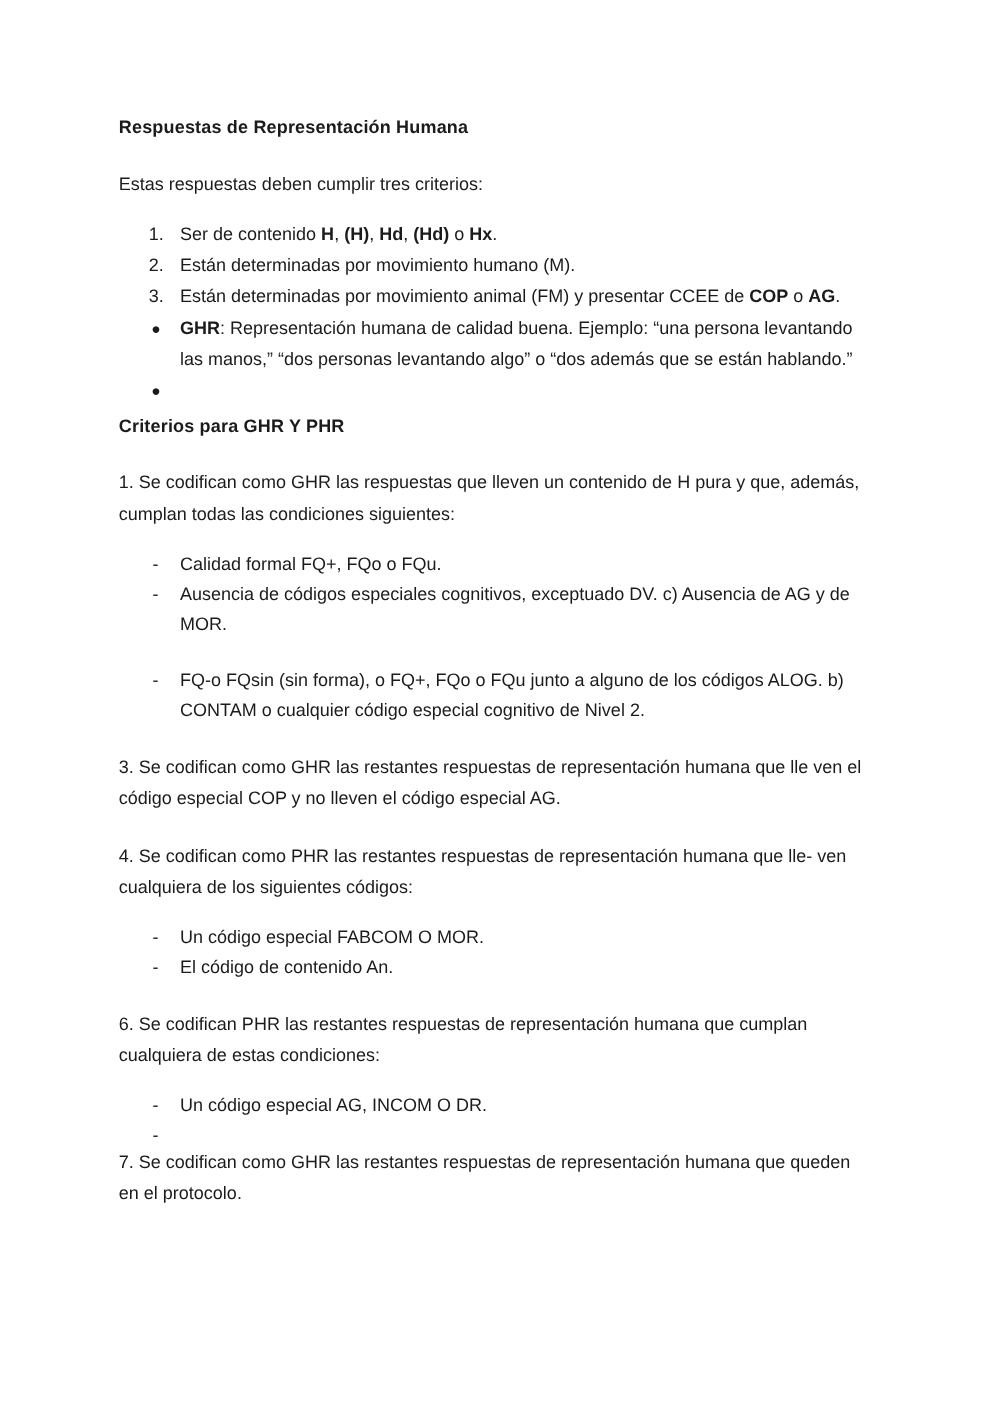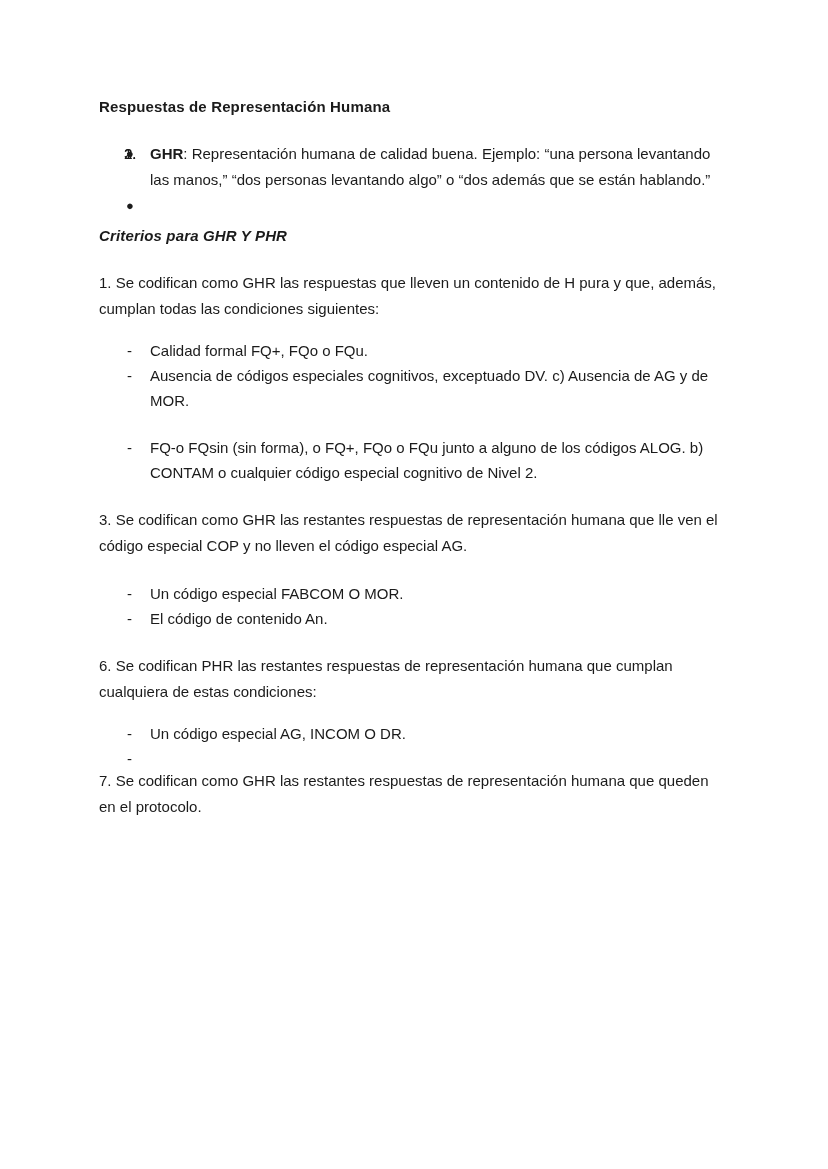--- a/index.html
+++ b/index.html
@@ -30,21 +30,20 @@
 
   h2.doc-heading {
     font-size: 15px;
     line-height: 21px;
     font-weight: bold;
     margin: 0 0 24px 0;
     letter-spacing: 0.01em;
   }
   h2.doc-heading.spaced-top {
     margin-top: 32px;
-    font-style: italic;
   }
 
   p.para {
     font-size: 15px;
     line-height: 26px;
     margin: 0 0 22px 0;
   }
   p.para.tight-before-list {
     margin-bottom: 16px;
   }
@@ -98,41 +97,43 @@
   b, strong { font-weight: bold; }
 </style>
 </head>
 <body>
 
 <div class="page">
   <div class="content">
 
     <h2 class="doc-heading">Respuestas de Representación Humana</h2>
 
+    <p class="para tight-before-list">Estas respuestas deben cumplir tres criterios:</p>
 
     <ol class="mixed-list" id="criteria-list">
-        <li class="numbered"><span class="marker">1.</span></li>
-        <li class="numbered"><span class="marker">2.</span></li>
-        <li class="numbered"><span class="marker">3.</span></li>
+        <li class="numbered"><span class="marker">1.</span><span><span>Ser de contenido </span><b>H</b><span>, </span><b>(H)</b><span>, </span><b>Hd</b><span>, </span><b>(Hd)</b><span> o </span><b>Hx</b><span>.</span></span></li>
+        <li class="numbered"><span class="marker">2.</span><span><span>Están determinadas por movimiento humano (M).</span></span></li>
+        <li class="numbered"><span class="marker">3.</span><span><span>Están determinadas por movimiento animal (FM) y presentar CCEE de </span><b>COP</b><span> o </span><b>AG</b><span>.</span></span></li>
         <li class="bullet"><span class="marker">●</span><span><b>GHR</b><span>: Representación humana de calidad buena. Ejemplo: “una persona levantando las manos,” “dos personas levantando algo” o “dos además que se están hablando.”</span></span></li>
         <li class="bullet"><span class="marker">●</span></li>
       </ol>
 
     <h2 class="doc-heading spaced-top">Criterios para GHR Y PHR</h2>
 
     <div id="rules-container">
         <p class="para tight-before-list">1. Se codifican como GHR las respuestas que lleven un contenido de H pura y que, además, cumplan todas las condiciones siguientes:</p>
         <ul class="dash-list">
           <li><span class="marker">-</span><span>Calidad formal FQ+, FQo o FQu.</span></li>
           <li><span class="marker">-</span><span>Ausencia de códigos especiales cognitivos, exceptuado DV. c) Ausencia de AG y de MOR.</span></li>
         </ul>
         <ul class="dash-list">
           <li><span class="marker">-</span><span>FQ-o FQsin (sin forma), o FQ+, FQo o FQu junto a alguno de los códigos ALOG. b) CONTAM o cualquier código especial cognitivo de Nivel 2.</span></li>
         </ul>
         <p class="para">3. Se codifican como GHR las restantes respuestas de representación humana que lle ven el código especial COP y no lleven el código especial AG.</p>
+        <p class="para tight-before-list">4. Se codifican como PHR las restantes respuestas de representación humana que lle- ven cualquiera de los siguientes códigos:</p>
         <ul class="dash-list">
           <li><span class="marker">-</span><span>Un código especial FABCOM O MOR.</span></li>
           <li><span class="marker">-</span><span>El código de contenido An.</span></li>
         </ul>
         <p class="para tight-before-list">6. Se codifican PHR las restantes respuestas de representación humana que cumplan cualquiera de estas condiciones:</p>
         <ul class="dash-list">
           <li><span class="marker">-</span><span>Un código especial AG, INCOM O DR.</span></li>
           <li><span class="marker">-</span></li>
         </ul>
         <p class="para">7. Se codifican como GHR las restantes respuestas de representación humana que queden en el protocolo.</p>

